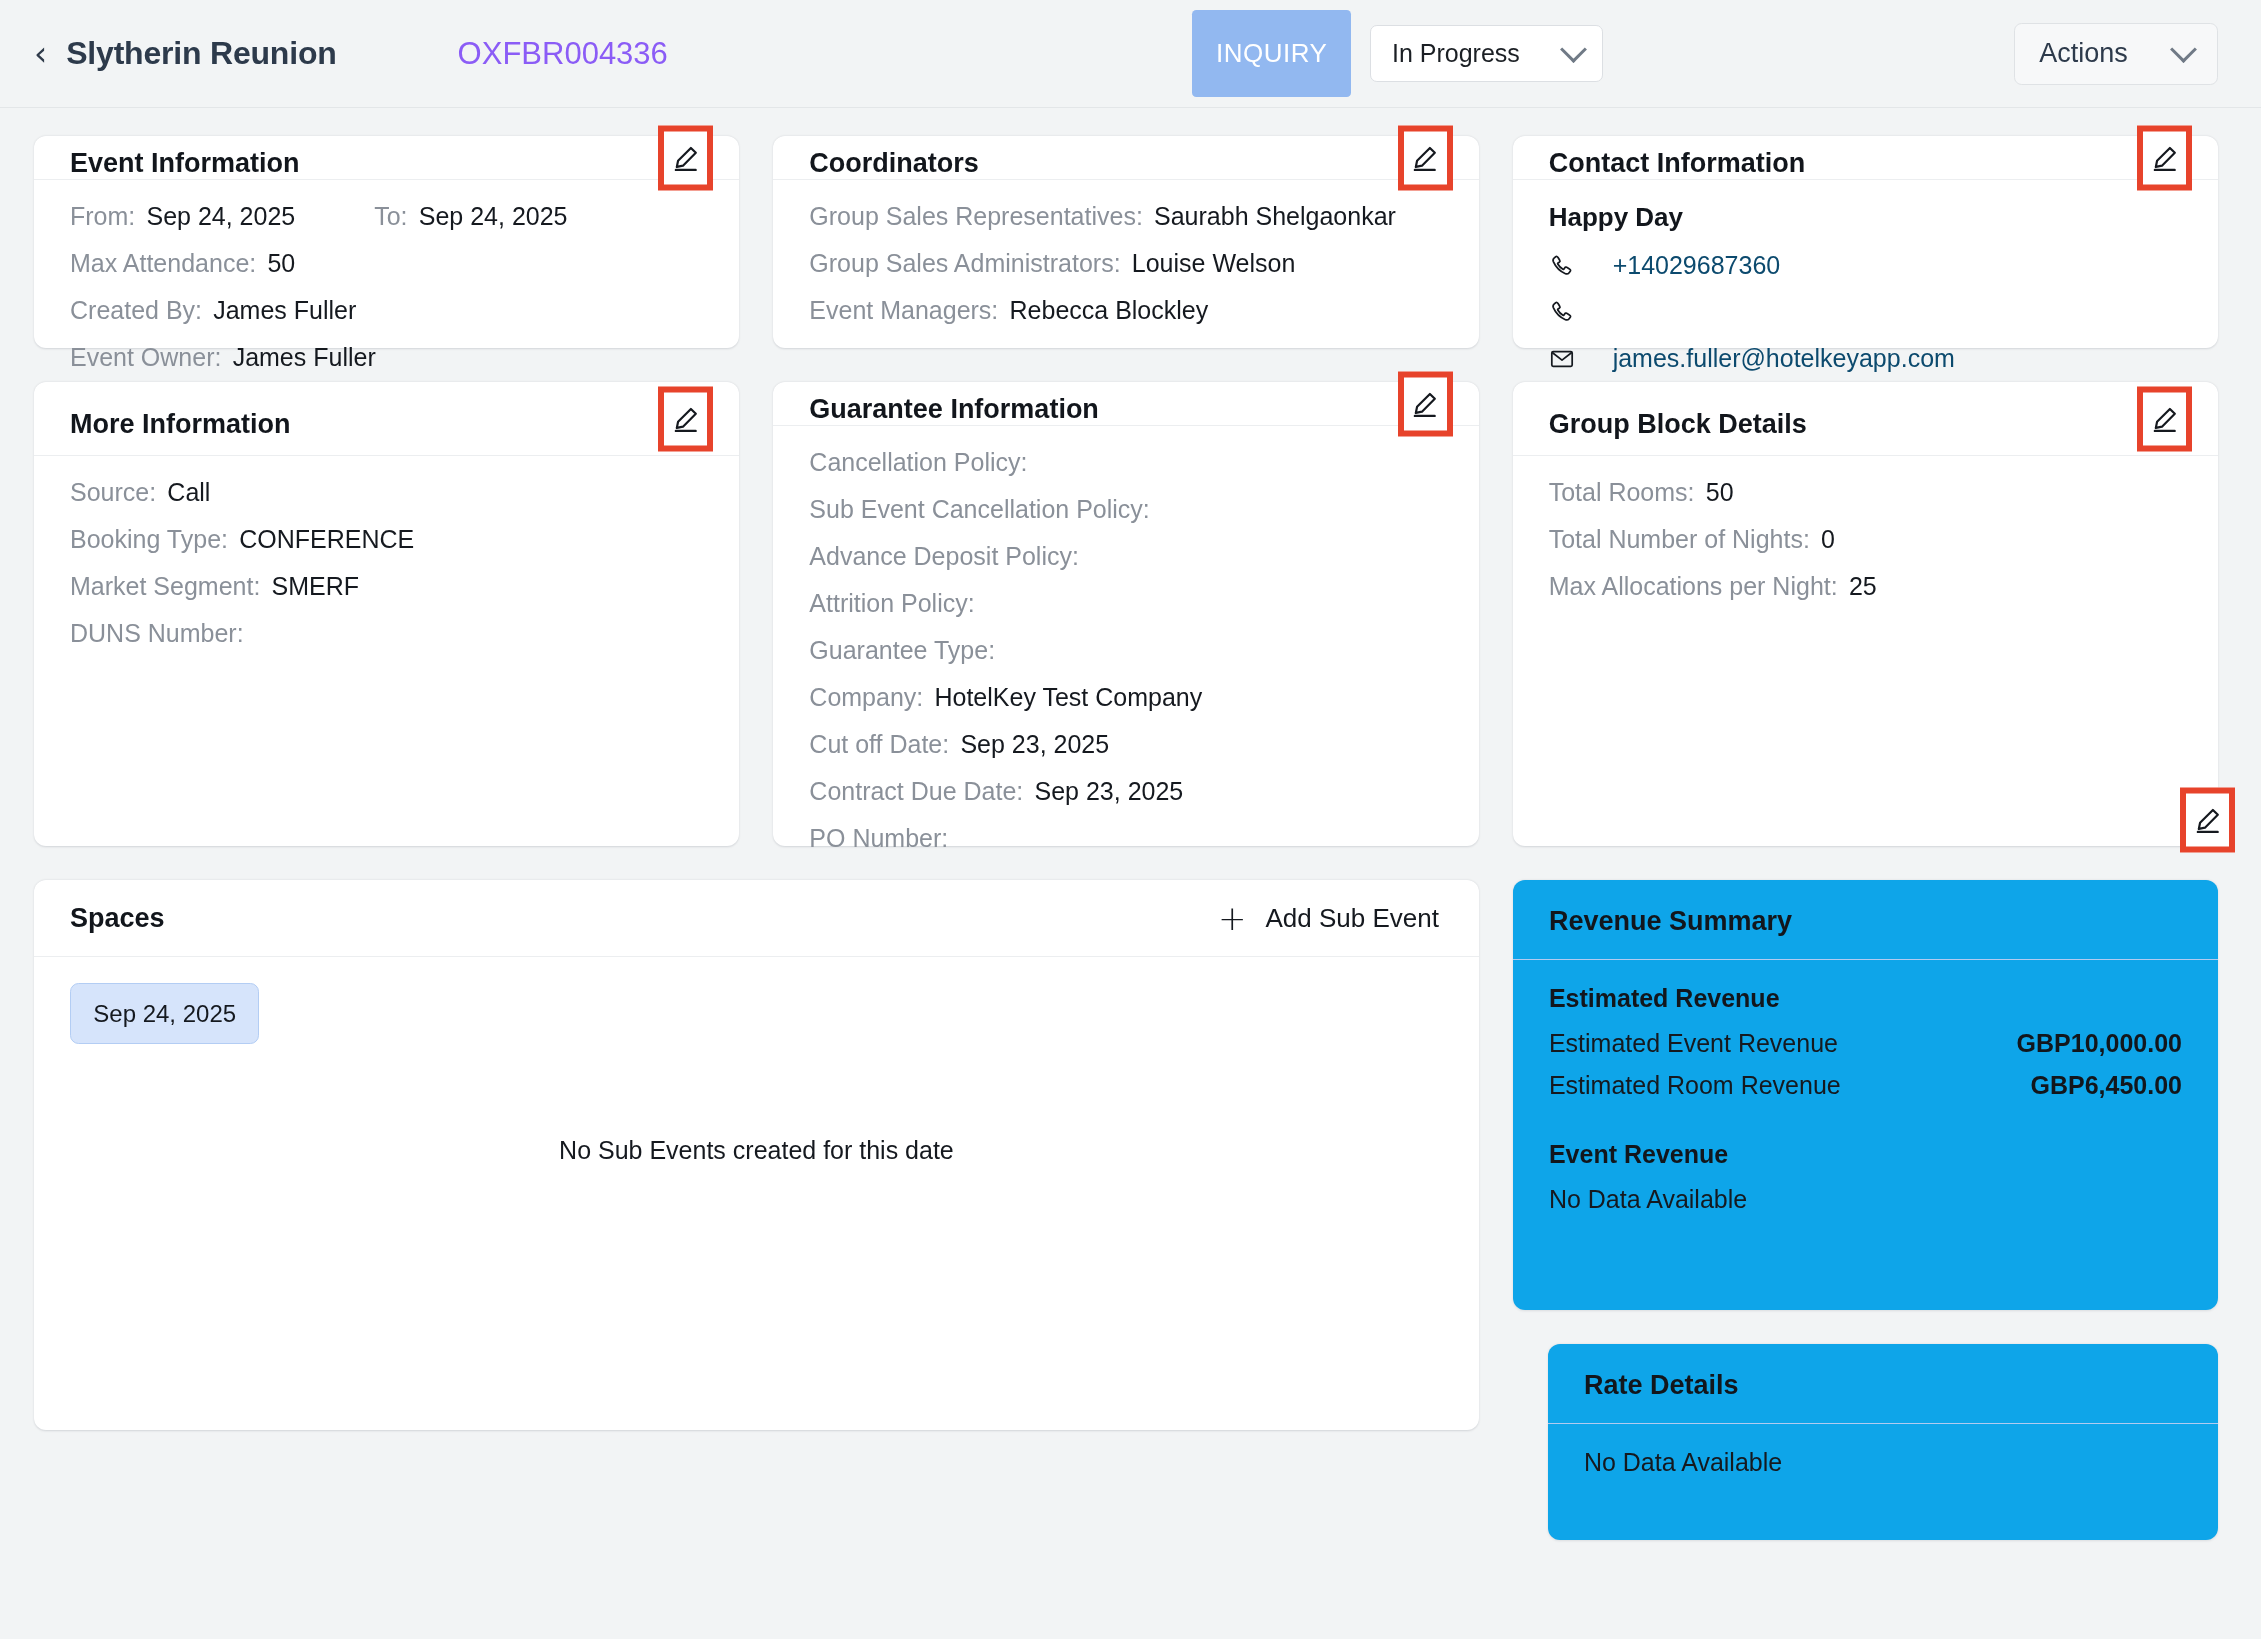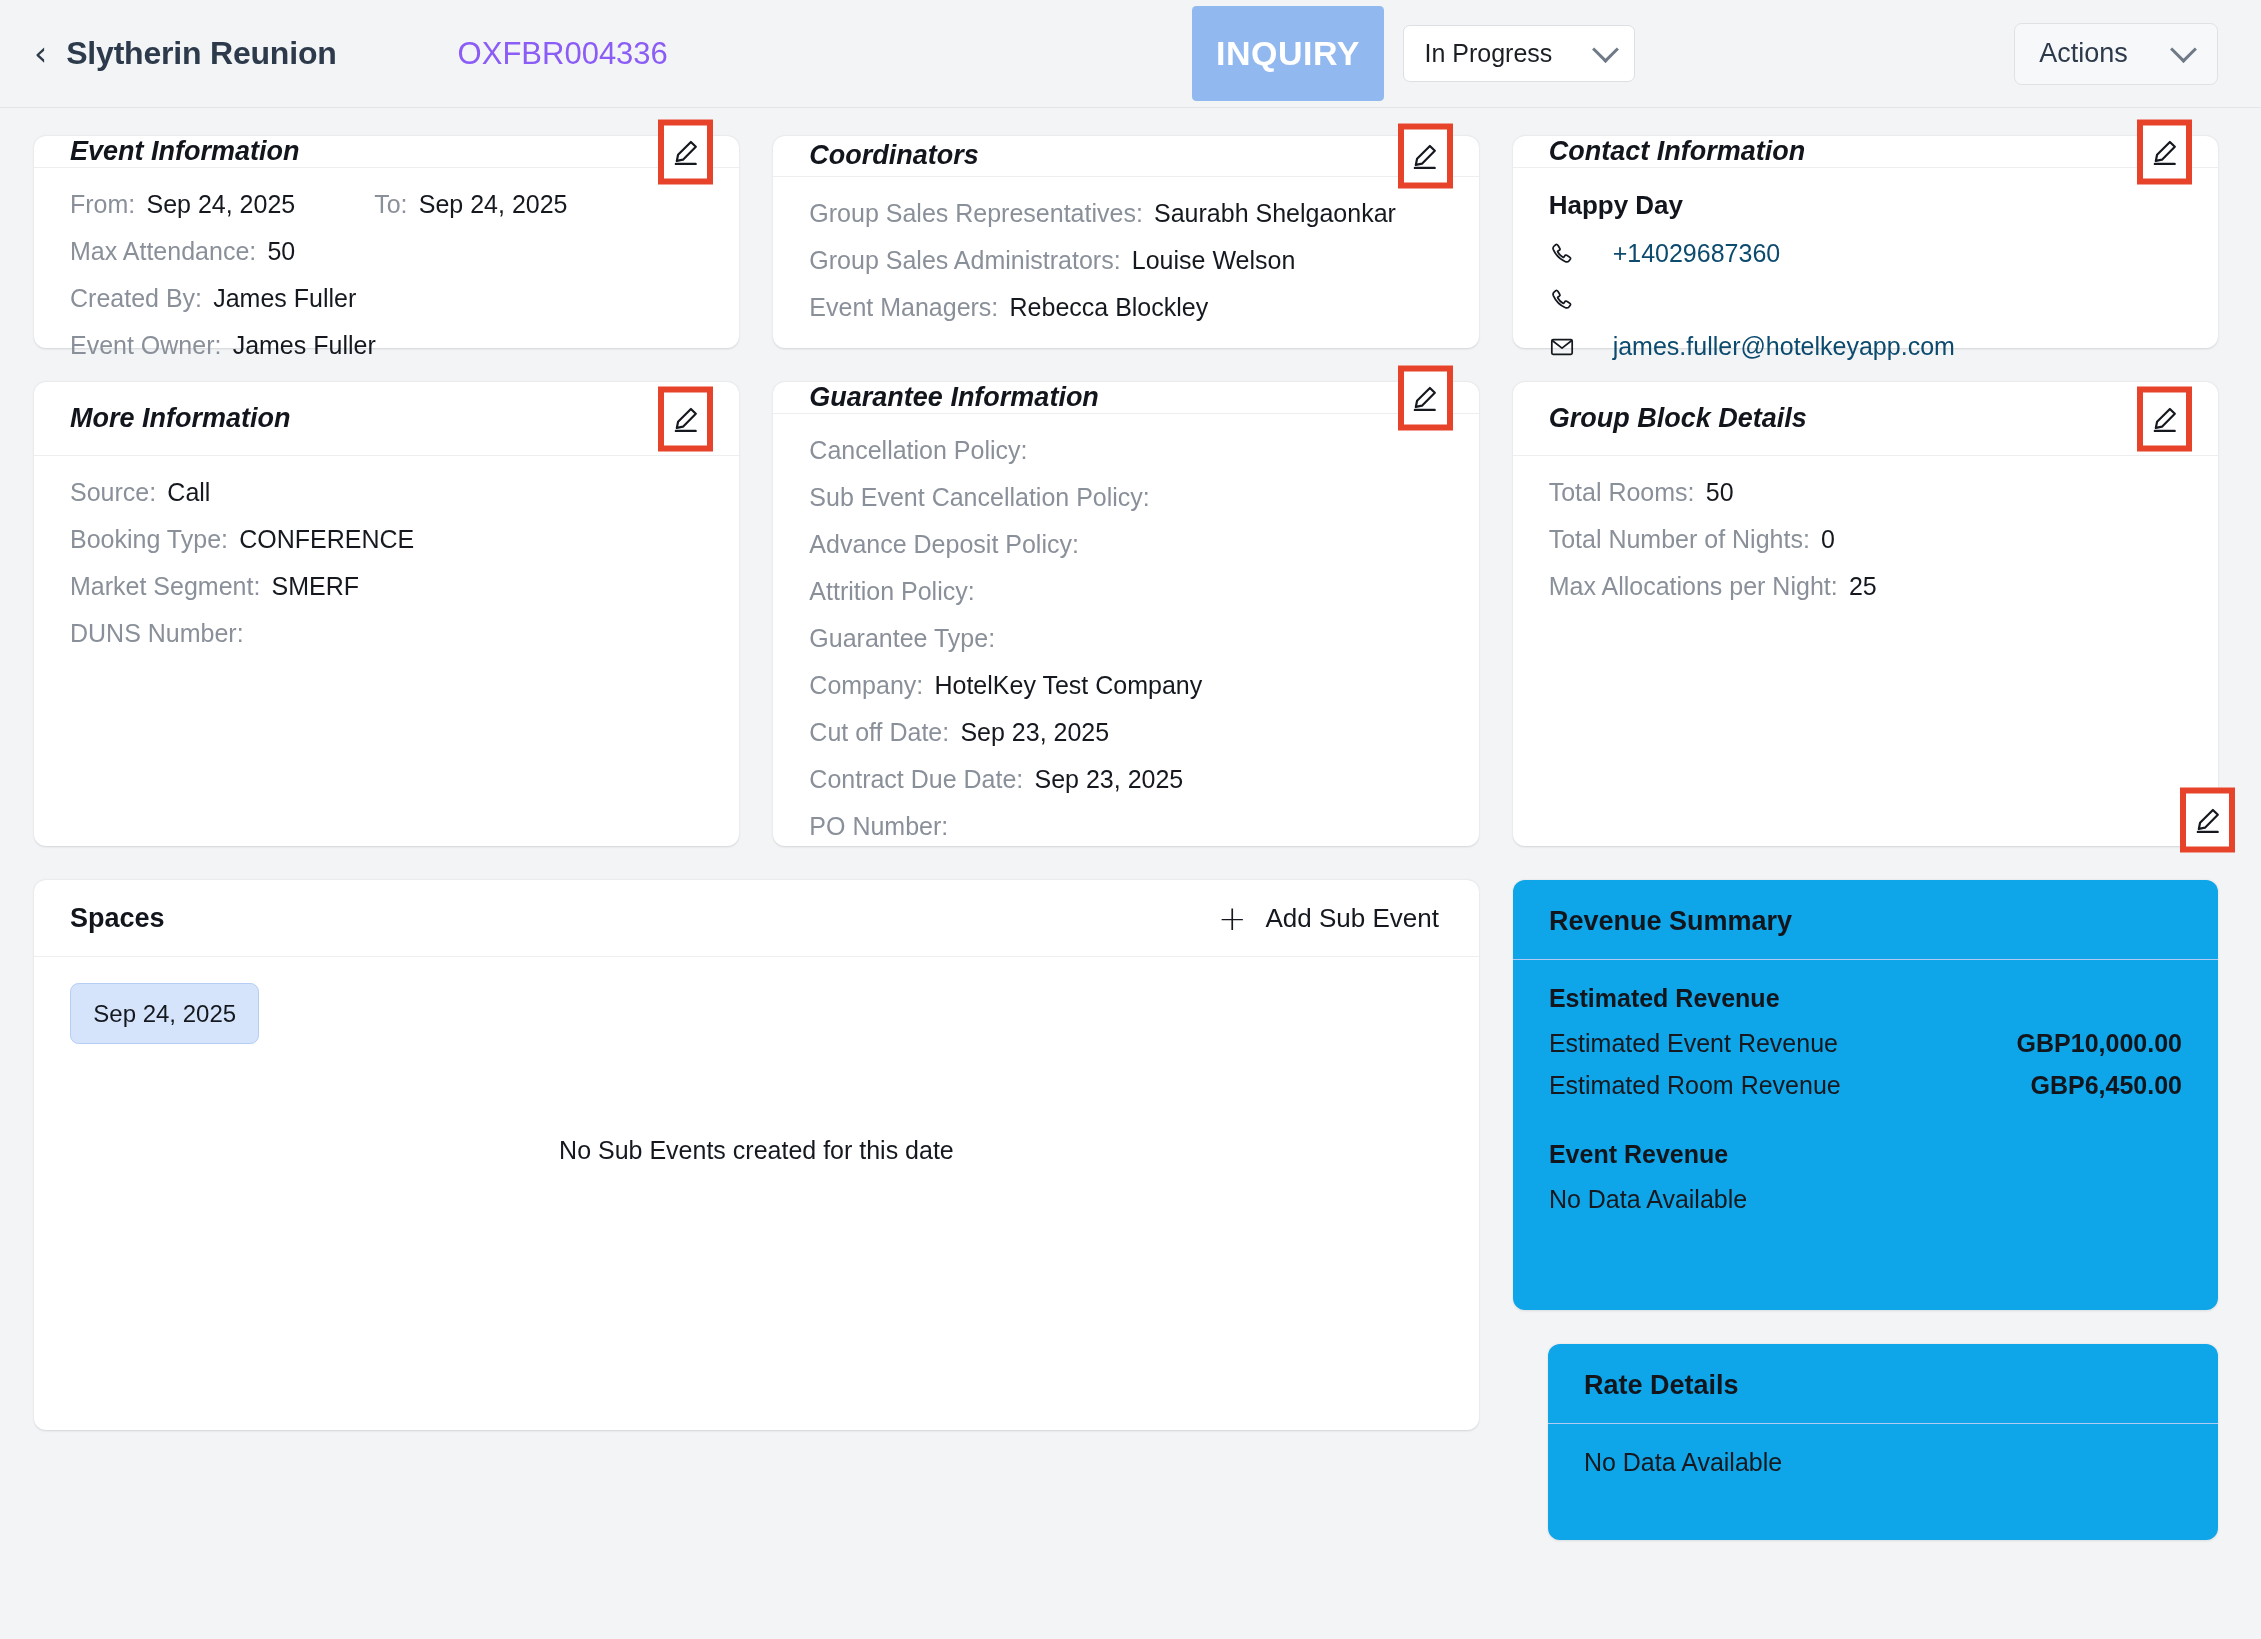--- a/index.html
+++ b/index.html
@@ -32,23 +32,23 @@
   .ref-code {
     font-size: 31px; color: #8b5cf6; margin-left: 26px; white-space: nowrap;
   }
   .topbar-center {
     margin-left: auto; margin-right: auto;
     display: flex; align-items: center; gap: 19px;
     position: absolute; left: 1192px;
   }
   .inquiry-badge {
     background: #92b8f0; color: #ffffff;
-    font-size: 34px; letter-spacing: 0.5px;
+    font-size: 26px; letter-spacing: 0.5px;
     padding: 28px 24px; border-radius: 4.3px;
-    font-weight: bold; white-space: nowrap;
+    font-weight: normal; white-space: nowrap;
   }
   .status-select {
     background: #ffffff; border: 0.9px solid #dcdfe3; border-radius: 6.9px;
     height: 57px; min-width: 217px;
     display: flex; align-items: center; justify-content: space-between;
     padding: 0 19px 0 20.6px; cursor: pointer; gap: 20px;
   }
   .status-select .val { font-size: 25px; color: #1b1f24; white-space: nowrap; }
   .chev {
     width: 19px; height: 19px; border-right: 3px solid #707a86;
@@ -68,23 +68,22 @@
   .row { display: flex; gap: 34px; }
   .row + .row { margin-top: 34px; }
   .card {
     background: #ffffff; border-radius: 12px;
     box-shadow: 0 0.9px 2.6px rgba(16,24,40,.09), 0 0.9px 1.7px rgba(16,24,40,.05);
     display: flex; flex-direction: column;
   }
   .col3 { width: 711px; }
   .card-head {
     height: 74px; display: flex; align-items: center;
-    padding: 0 31px 0 36px; border-bottom: 0.9px solid #eceef0;
+    padding: 12px 31px 0 36px; border-bottom: 0.9px solid #eceef0;
     position: relative;
-    font-style: italic;
   }
   .card-title { font-size: 27px; font-weight: bold; color: #12161c; }
   .card-body { padding: 22.3px 36px 26px 36px; flex: 1; }
 
   
   .edit-btn {
     position: absolute; right: 26px; top: 50%; transform: translateY(-50%);
     width: 55px; height: 65px; display: flex; align-items: center;
     justify-content: center; cursor: pointer;
   }

